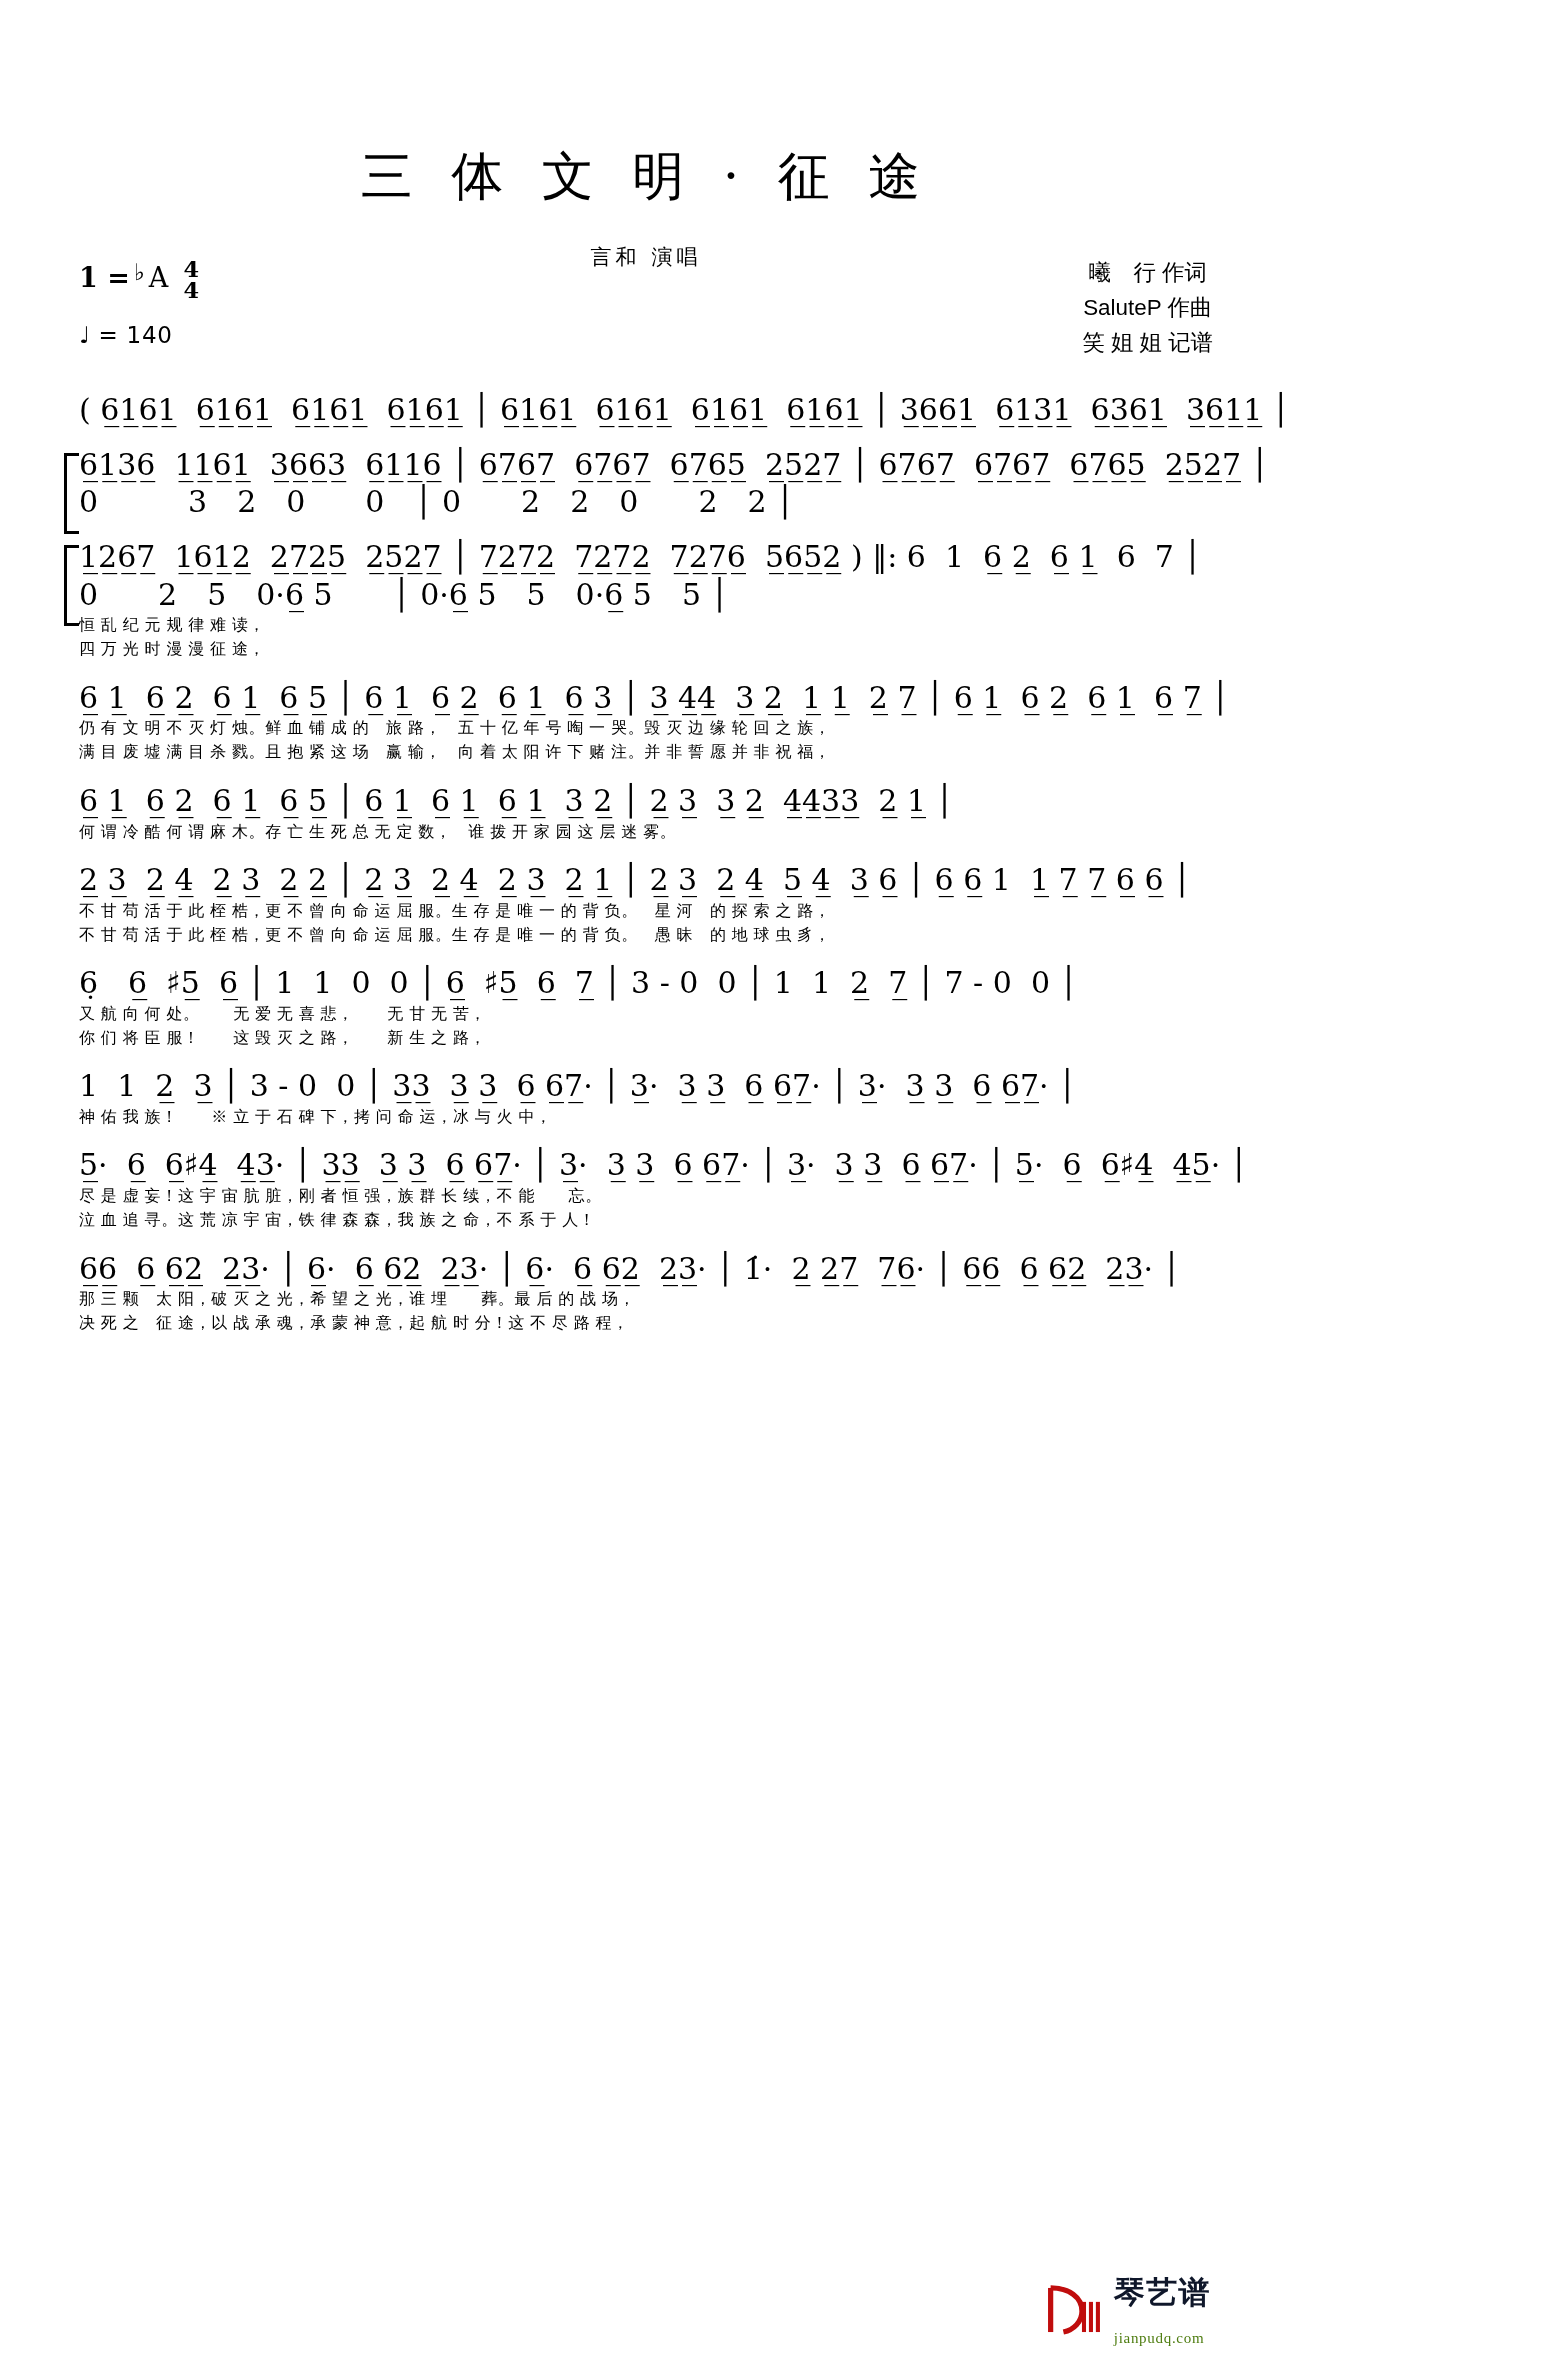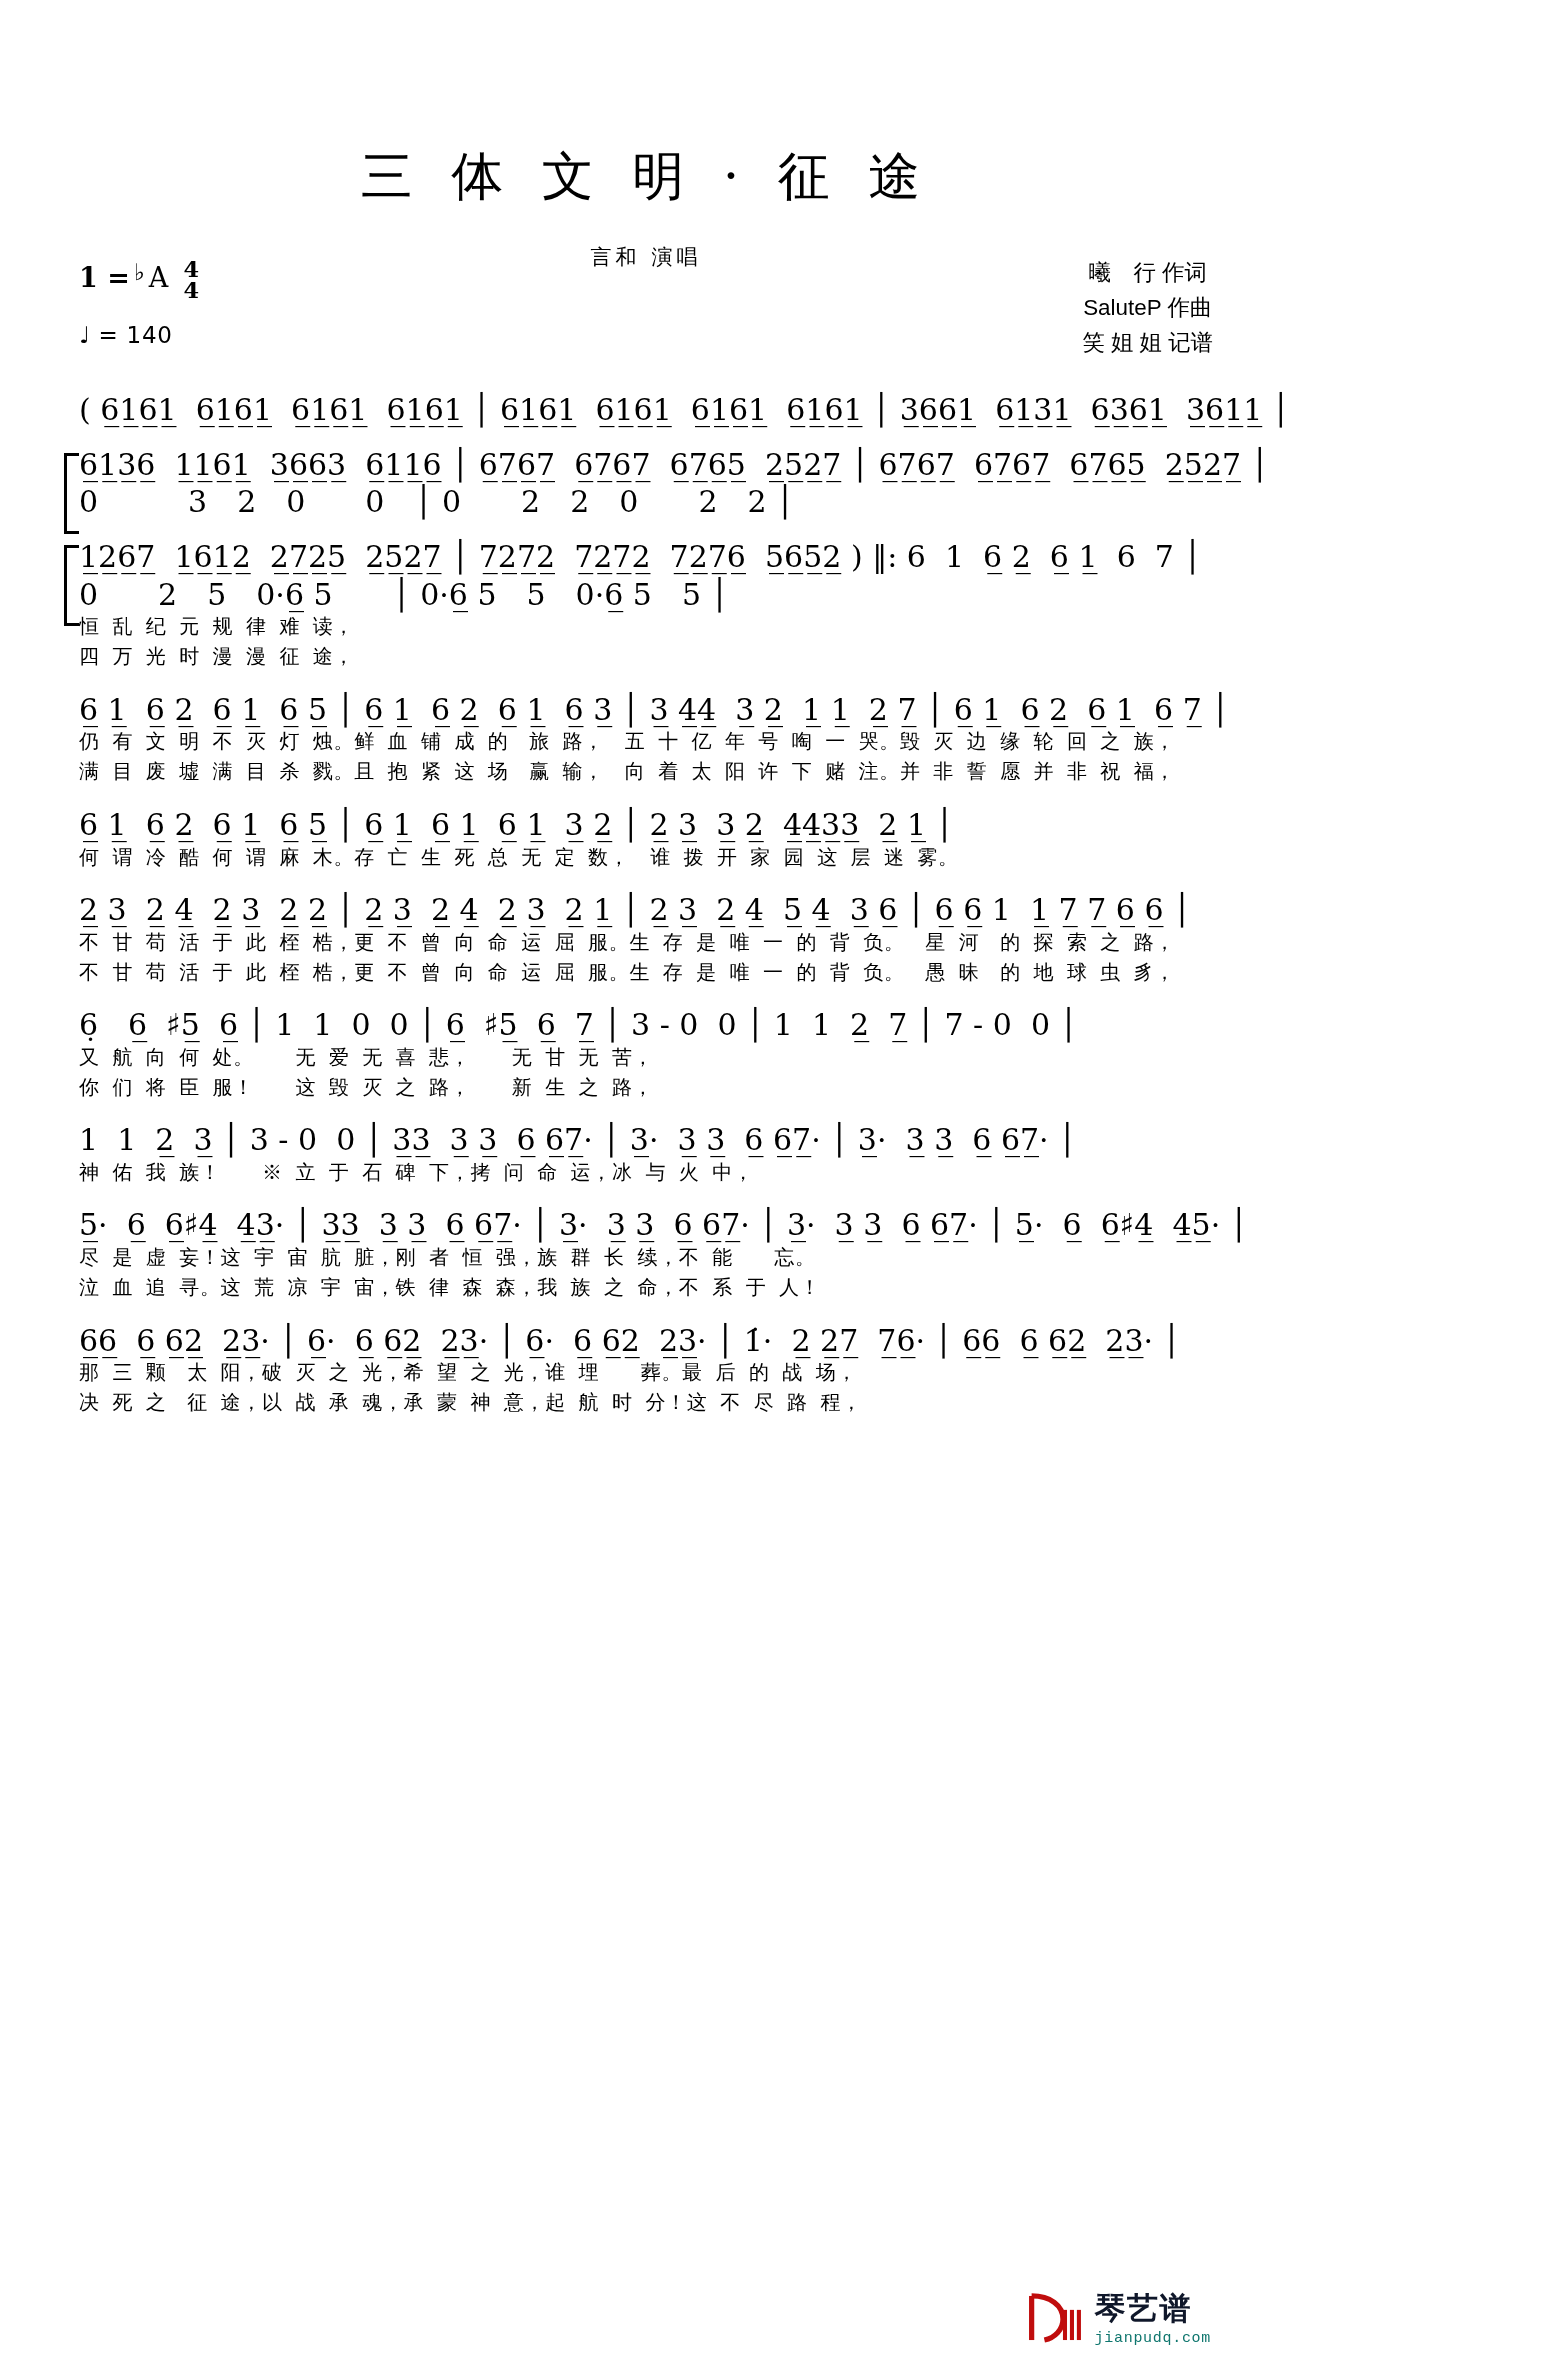--- a/index.html
+++ b/index.html
@@ -91,22 +91,22 @@
   }
   .notes{
     font-size:30px;
     font-family:"DejaVu Serif", serif;
     letter-spacing:0px;
     line-height:1.25;
     white-space:pre;
     font-weight:500;
   }
   .lyr{
-    font-size:20px;
-    font-family:Liberation Mono, monospace;
+    font-size:16px;
+    font-family:Liberation Sans, sans-serif;
     letter-spacing:0.7px;
     line-height:1.5;
     white-space:pre;
   }
   .bracket{
     position:absolute;
     left:-15px;
     width:12.2px;
     border-left:3.4px solid #000;
     border-top:3.4px solid #000;
@@ -126,22 +126,23 @@
     position:relative;
   }
   .wm-text{
     display:flex;flex-direction:column;align-items:flex-start;
   }
   .wm-main{
     font-size:31px;color:#0f172a;font-weight:bold;letter-spacing:1.4px;
     font-family:"DejaVu Sans", sans-serif;
   }
   .wm-sub{
-    font-size:15px;color:#0f766e;letter-spacing:0.7px;
-    font-family:Liberation Mono, monospace;
+    font-size:15px;color:#4d7c0f;letter-spacing:0.7px;
+    font-family:Liberation Serif, serif;
+    margin-top:16px;
   }
 </style>
 </head>
 <body>
 
 <div class="page">
 
   <h1 class="title">三 体 文 明 · 征 途</h1>
   <div class="subtitle">言和 演唱</div>
 

